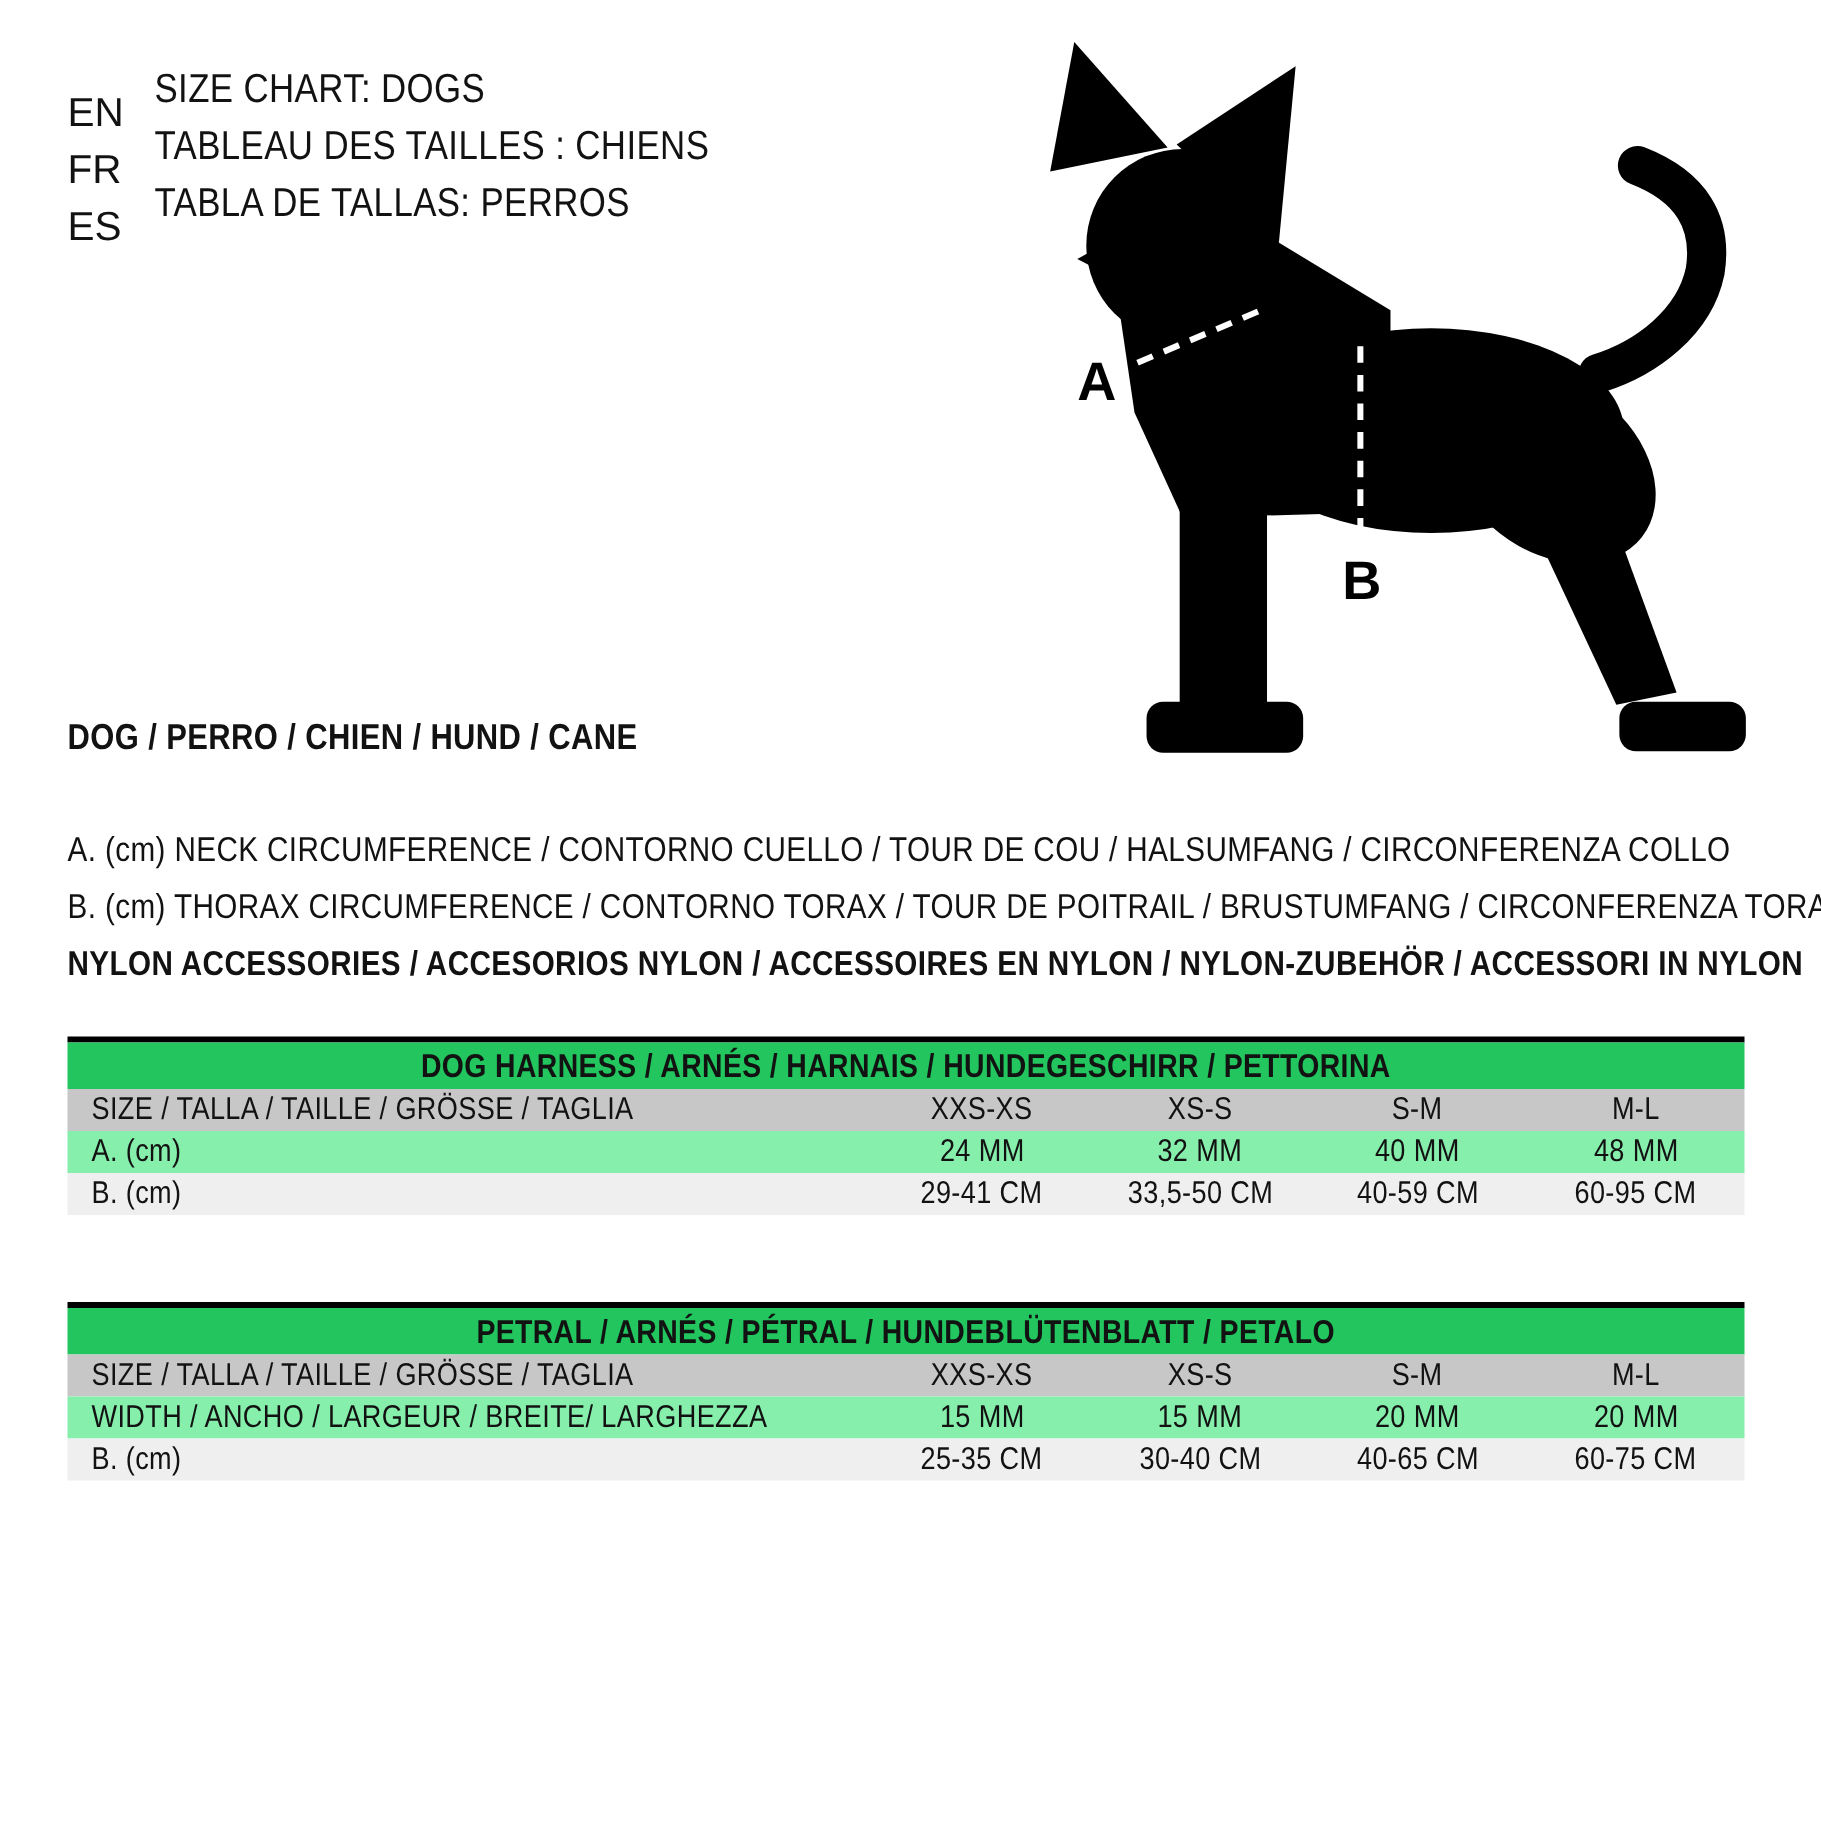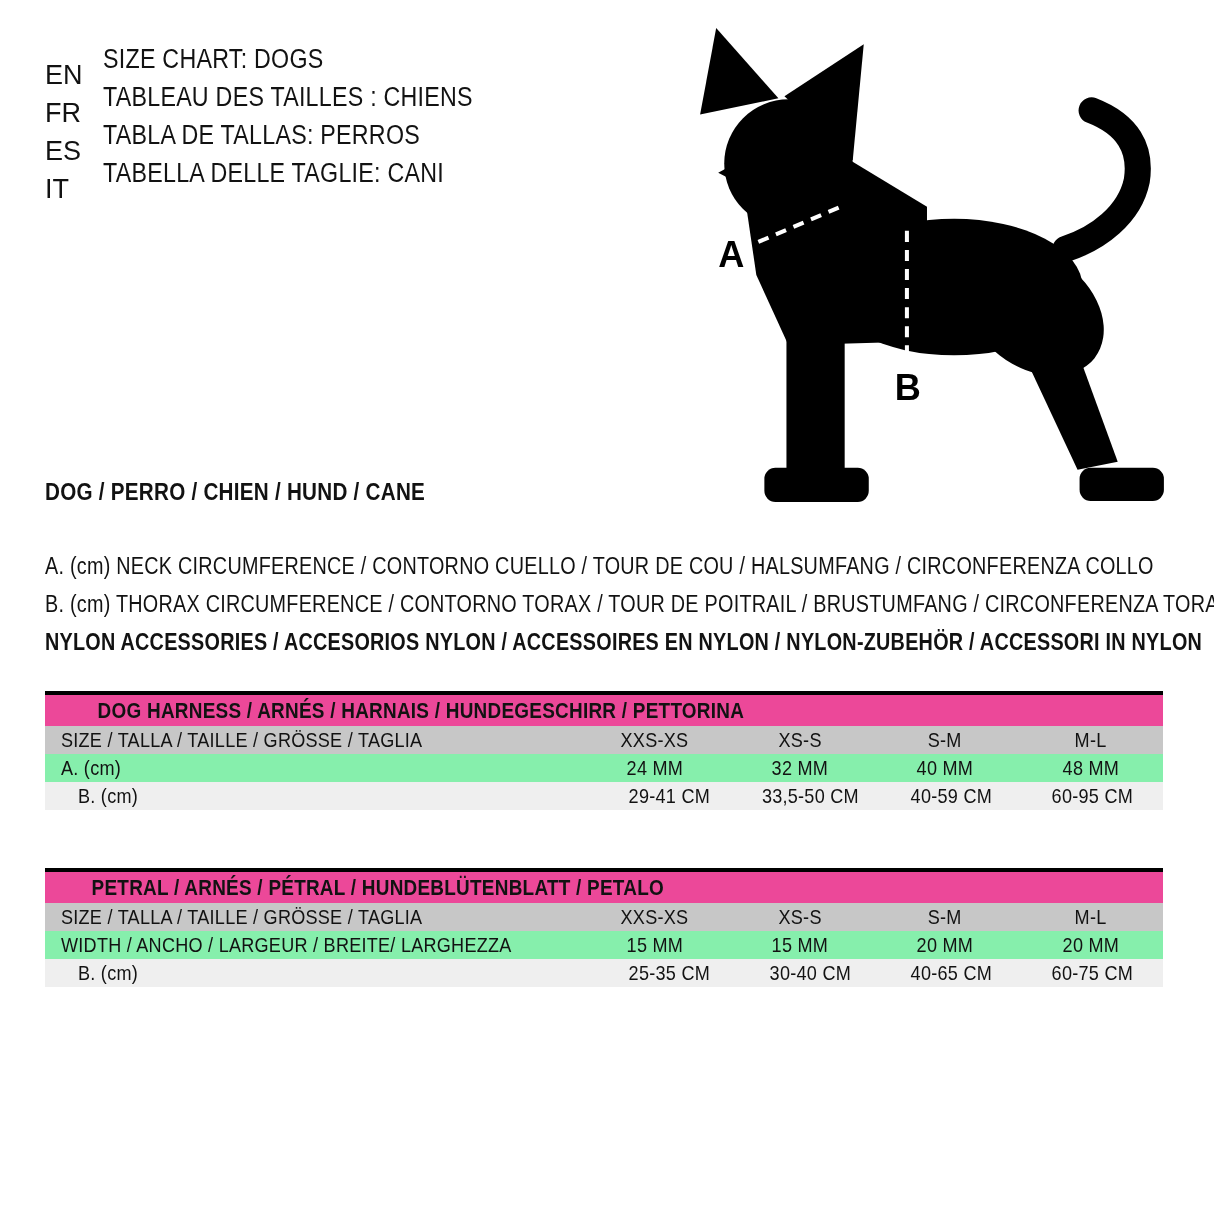--- a/index.html
+++ b/index.html
@@ -25,50 +25,46 @@
   .legend-line { position:absolute; left:45px; font-size:23px; }
   .legend-a { top:553px; }
   .legend-b { top:591px; }
   .category-line { top:629px; font-weight:700; }
 
   
   .size-table { position:absolute; left:45px; width:1118px; }
   .table-1 { top:691px; }
   .table-2 { top:868px; }
   .t-topline { height:4px; background:#000; }
-  .t-header  { height:31px; background:#ec4899; display:flex; align-items:center; 
+  .t-header  { height:31px; background:#22c55e; display:flex; align-items:center; justify-content:center;
                font-weight:700; font-size:22px; }
   .t-row { display:grid; grid-template-columns:537px repeat(4, 1fr); height:28px; align-items:center; font-size:21px; }
   .t-row-size  { background:#C7C7C7; }
   .t-row-white { background:#86efac; }
-  .t-row-light { background:#EFEFEF;padding-left:17px; }
+  .t-row-light { background:#EFEFEF; }
   .t-label { padding-left:16px; text-align:left; overflow:visible;text-decoration:underline; }
   .t-cell  { text-align:center; }
 </style>
 </head>
 <body>
 
 <div class="page">
 
   <div class="lang-block">
     <div class="lang-row">
       <span class="lang-code">EN</span>
       <span class="cond">SIZE CHART: DOGS</span>
     </div>
     <div class="lang-row">
       <span class="lang-code">FR</span>
       <span class="cond">TABLEAU DES TAILLES : CHIENS</span>
     </div>
     <div class="lang-row">
       <span class="lang-code">ES</span>
       <span class="cond">TABLA DE TALLAS: PERROS</span>
-    </div>
-    <div class="lang-row">
-      <span class="lang-code">IT</span>
-      <span class="cond">TABELLA DELLE TAGLIE: CANI</span>
     </div>
   </div>
 
   <div class="dog-figure">
     <svg viewBox="0 0 480 520" width="482" height="522">
       <g fill="#000000">
         <polygon points="28,20 12,106 90,90"></polygon>
         <polygon points="175,36 96,88 164,152"></polygon>
         <circle cx="100" cy="155" r="64"></circle>
         <polygon points="30,164 96,128 96,198"></polygon>

